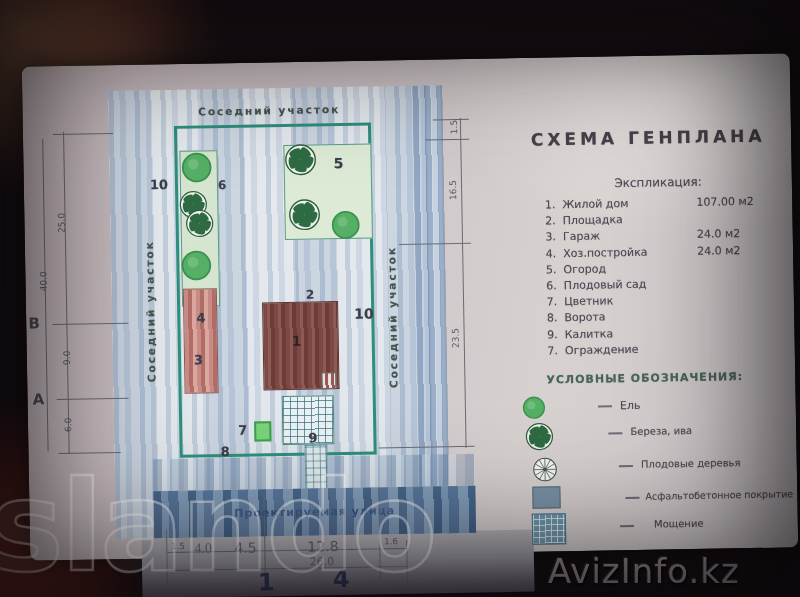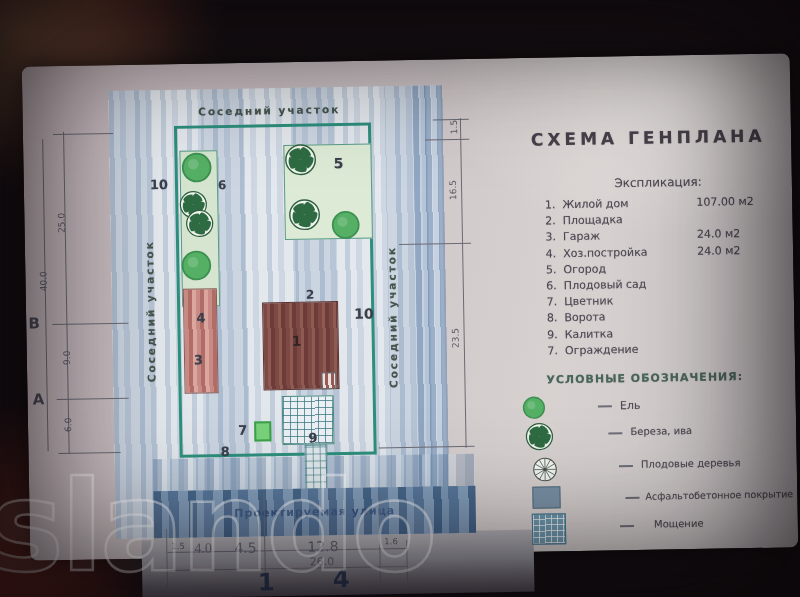--- a/index.html
+++ b/index.html
@@ -344,14 +344,15 @@
     <div class="leg-dash" style="left:622px;top:501px;"></div>
     <div class="leg-label" style="left:642px;top:495px;font-size:9.5px;">Асфальтобетонное покрытие</div>
 
     <div class="leg-paving"></div>
     <div class="leg-dash" style="left:616px;top:529px;"></div>
     <div class="leg-label" style="left:638px;top:523px;margin-left:12px;">Мощение</div>
 
   </div>
 
   <div class="wm-slando">slando</div>
+  <div class="wm-aviz">AvizInfo.kz</div>
 
 </div>
 
 </body></html>

